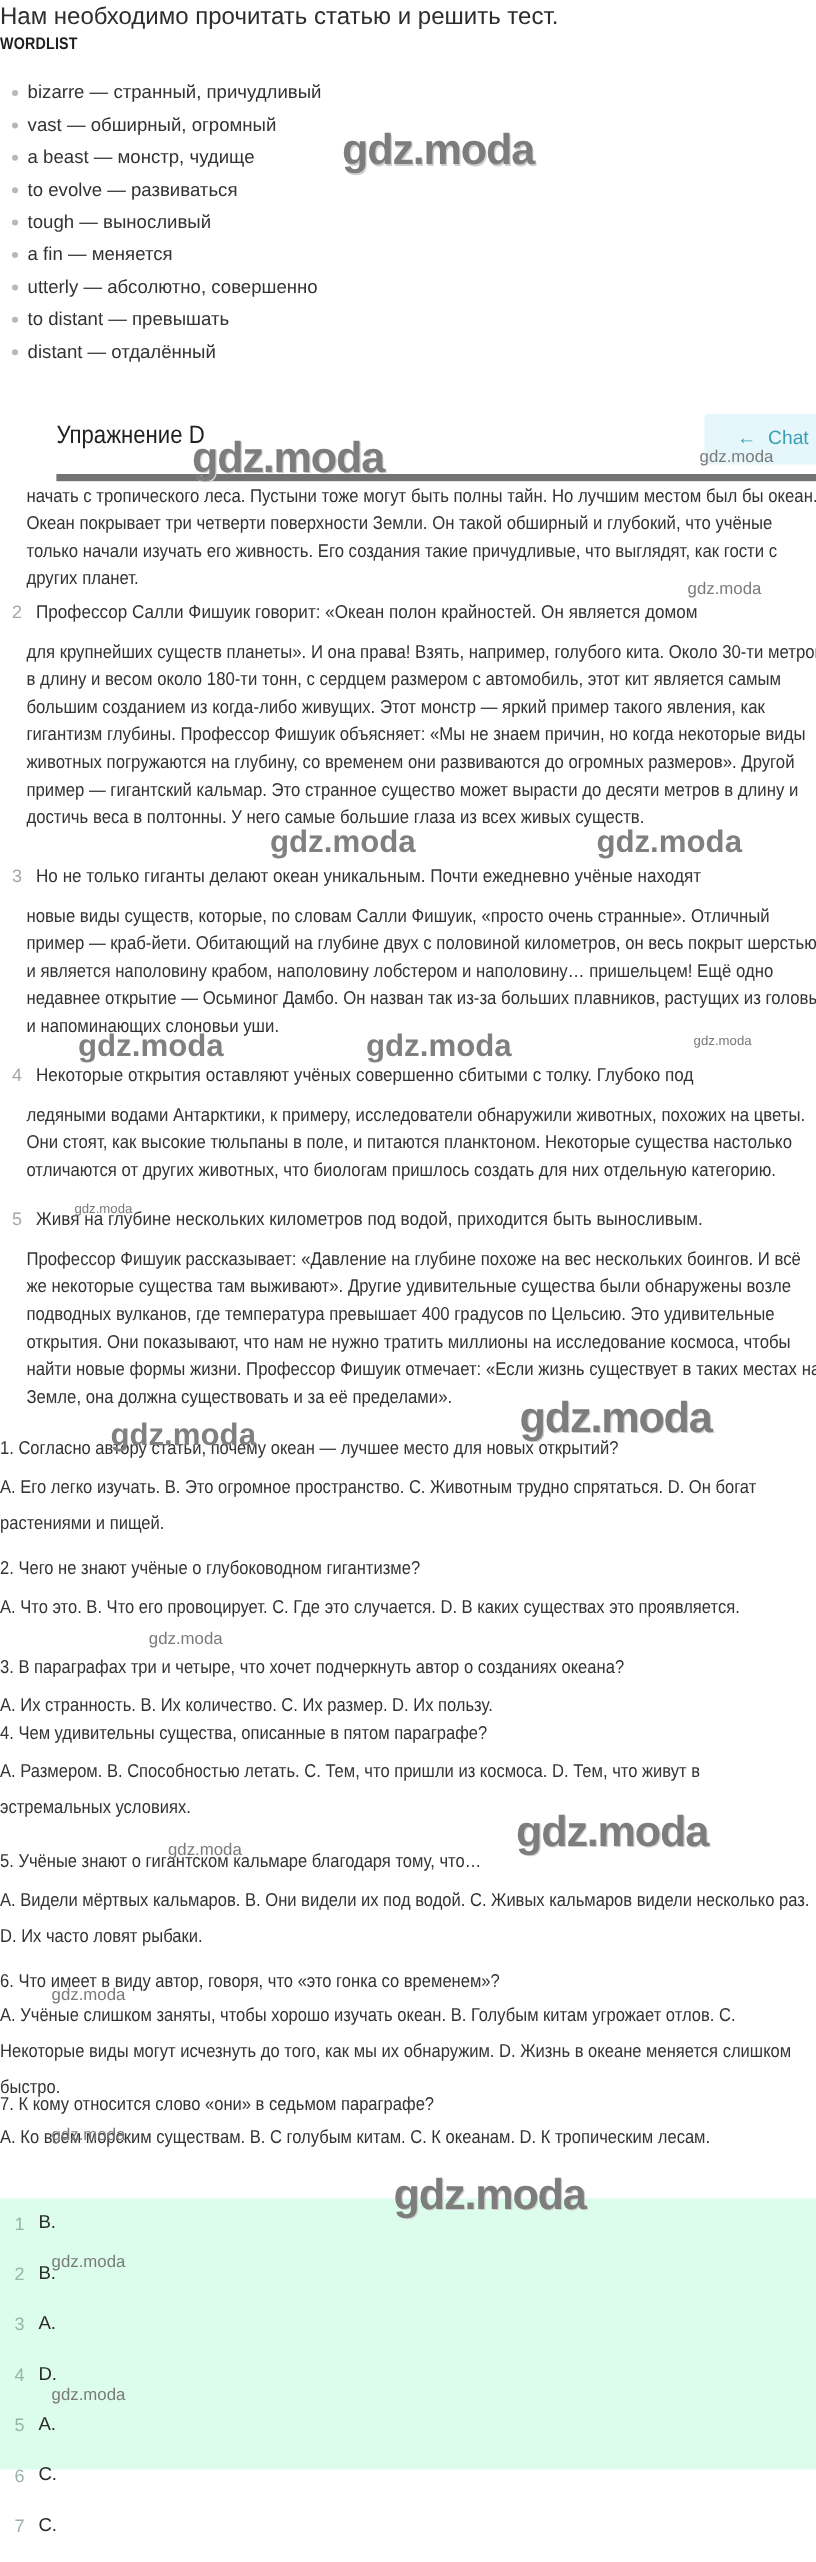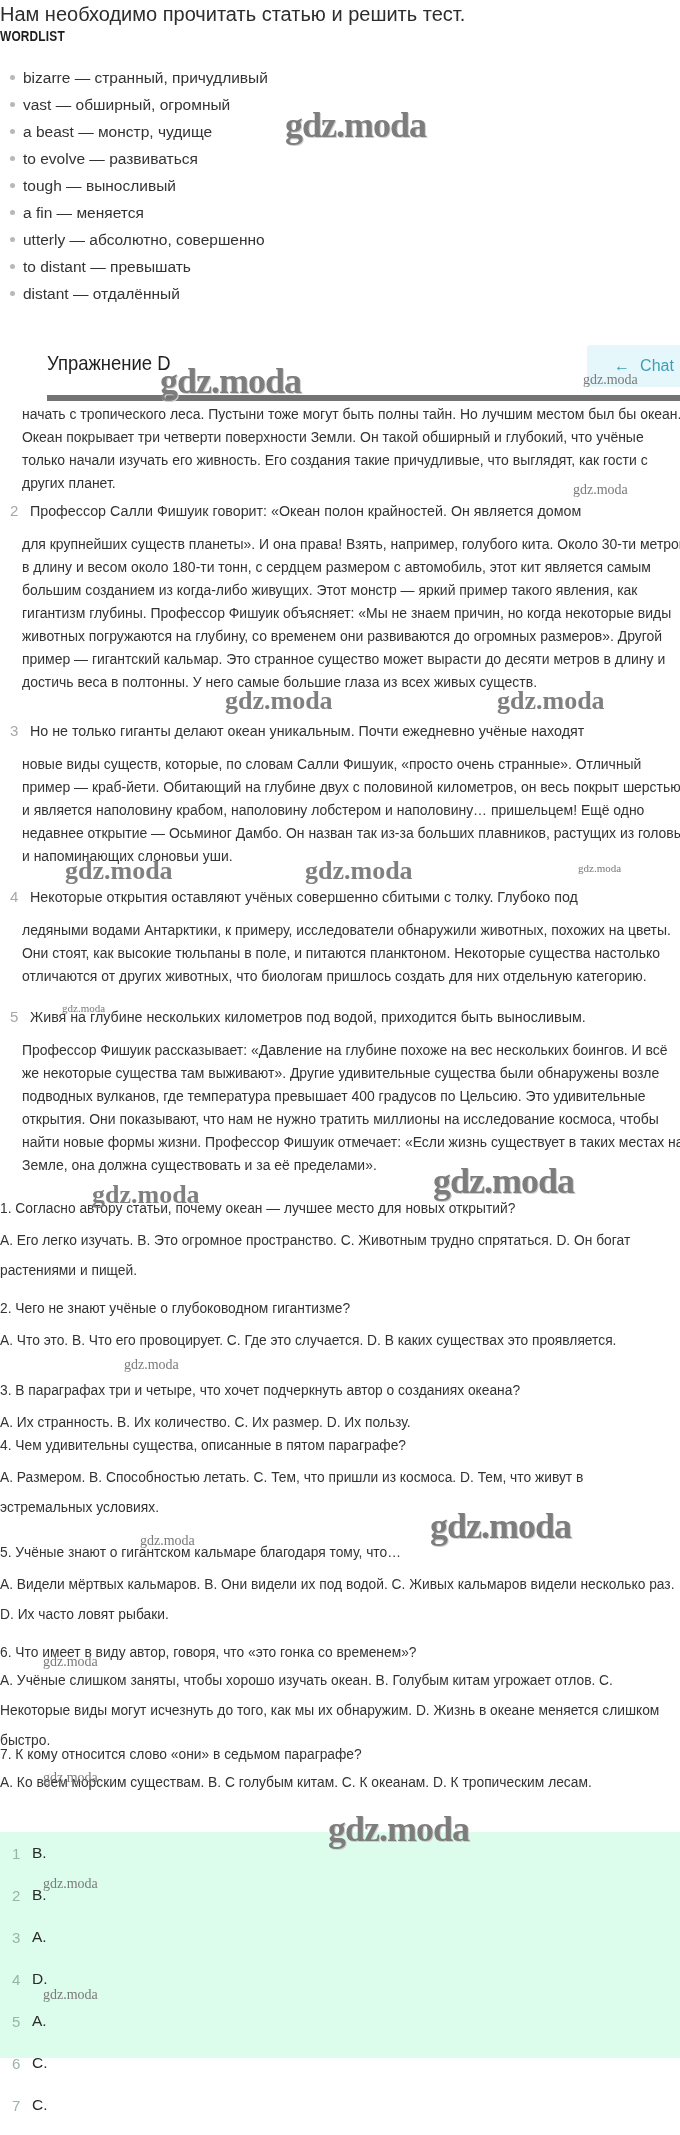--- a/index.html
+++ b/index.html
@@ -81,21 +81,21 @@
   .ans-row {
     position: absolute; left: 0; height: 30px; display: flex; align-items: center;
   }
   .ans-num {
     position: absolute; left: 12px; font-size: 15px; color: #9bb3a6;
   }
   .ans-val {
     position: absolute; left: 32px; font-size: 15.5px; color: #2a2a2a;
   }
   .wm {
-    position: absolute; font-family: Liberation Serif, serif;
+    position: absolute; font-family: Liberation Sans, sans-serif;
     color: #8a8a8a; pointer-events: none; white-space: nowrap;
   }
   .wm.big { font-size: 36px; color: #7d7d7d; font-weight: bold; letter-spacing: -1px;
     text-shadow: 1px 1px 0 #cfcfcf; }
   .wm.mid { font-size: 26px; font-weight: bold; color: #808080; }
   .wm.small { font-size: 14px; color: #7a7a7a; }
   .wm.tiny { font-size: 11px; color: #7a7a7a; }
 </style>
 </head>
 <body>

